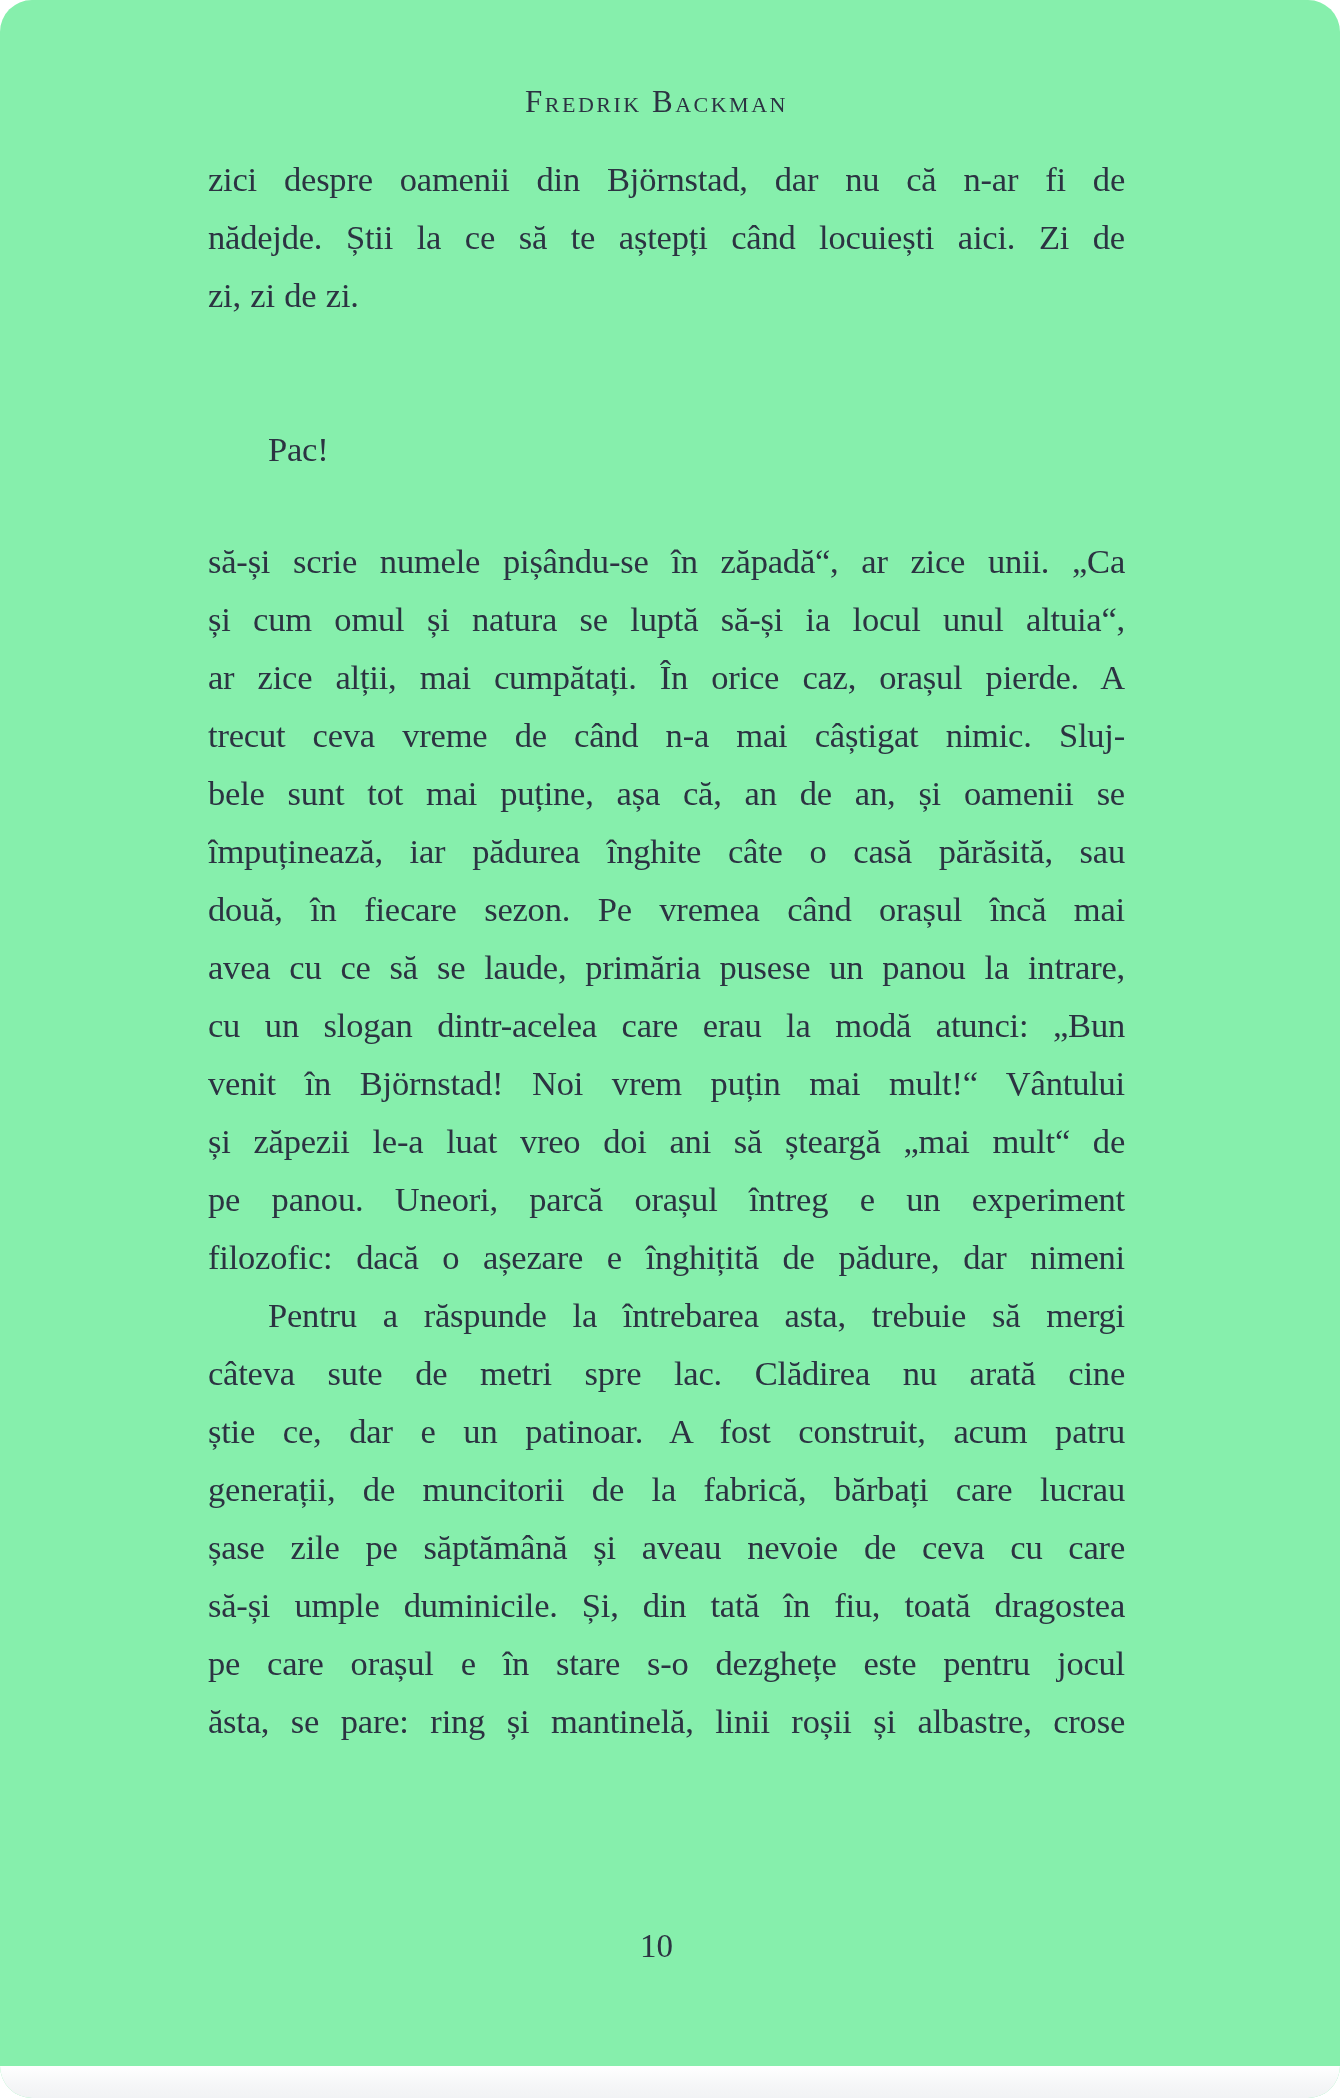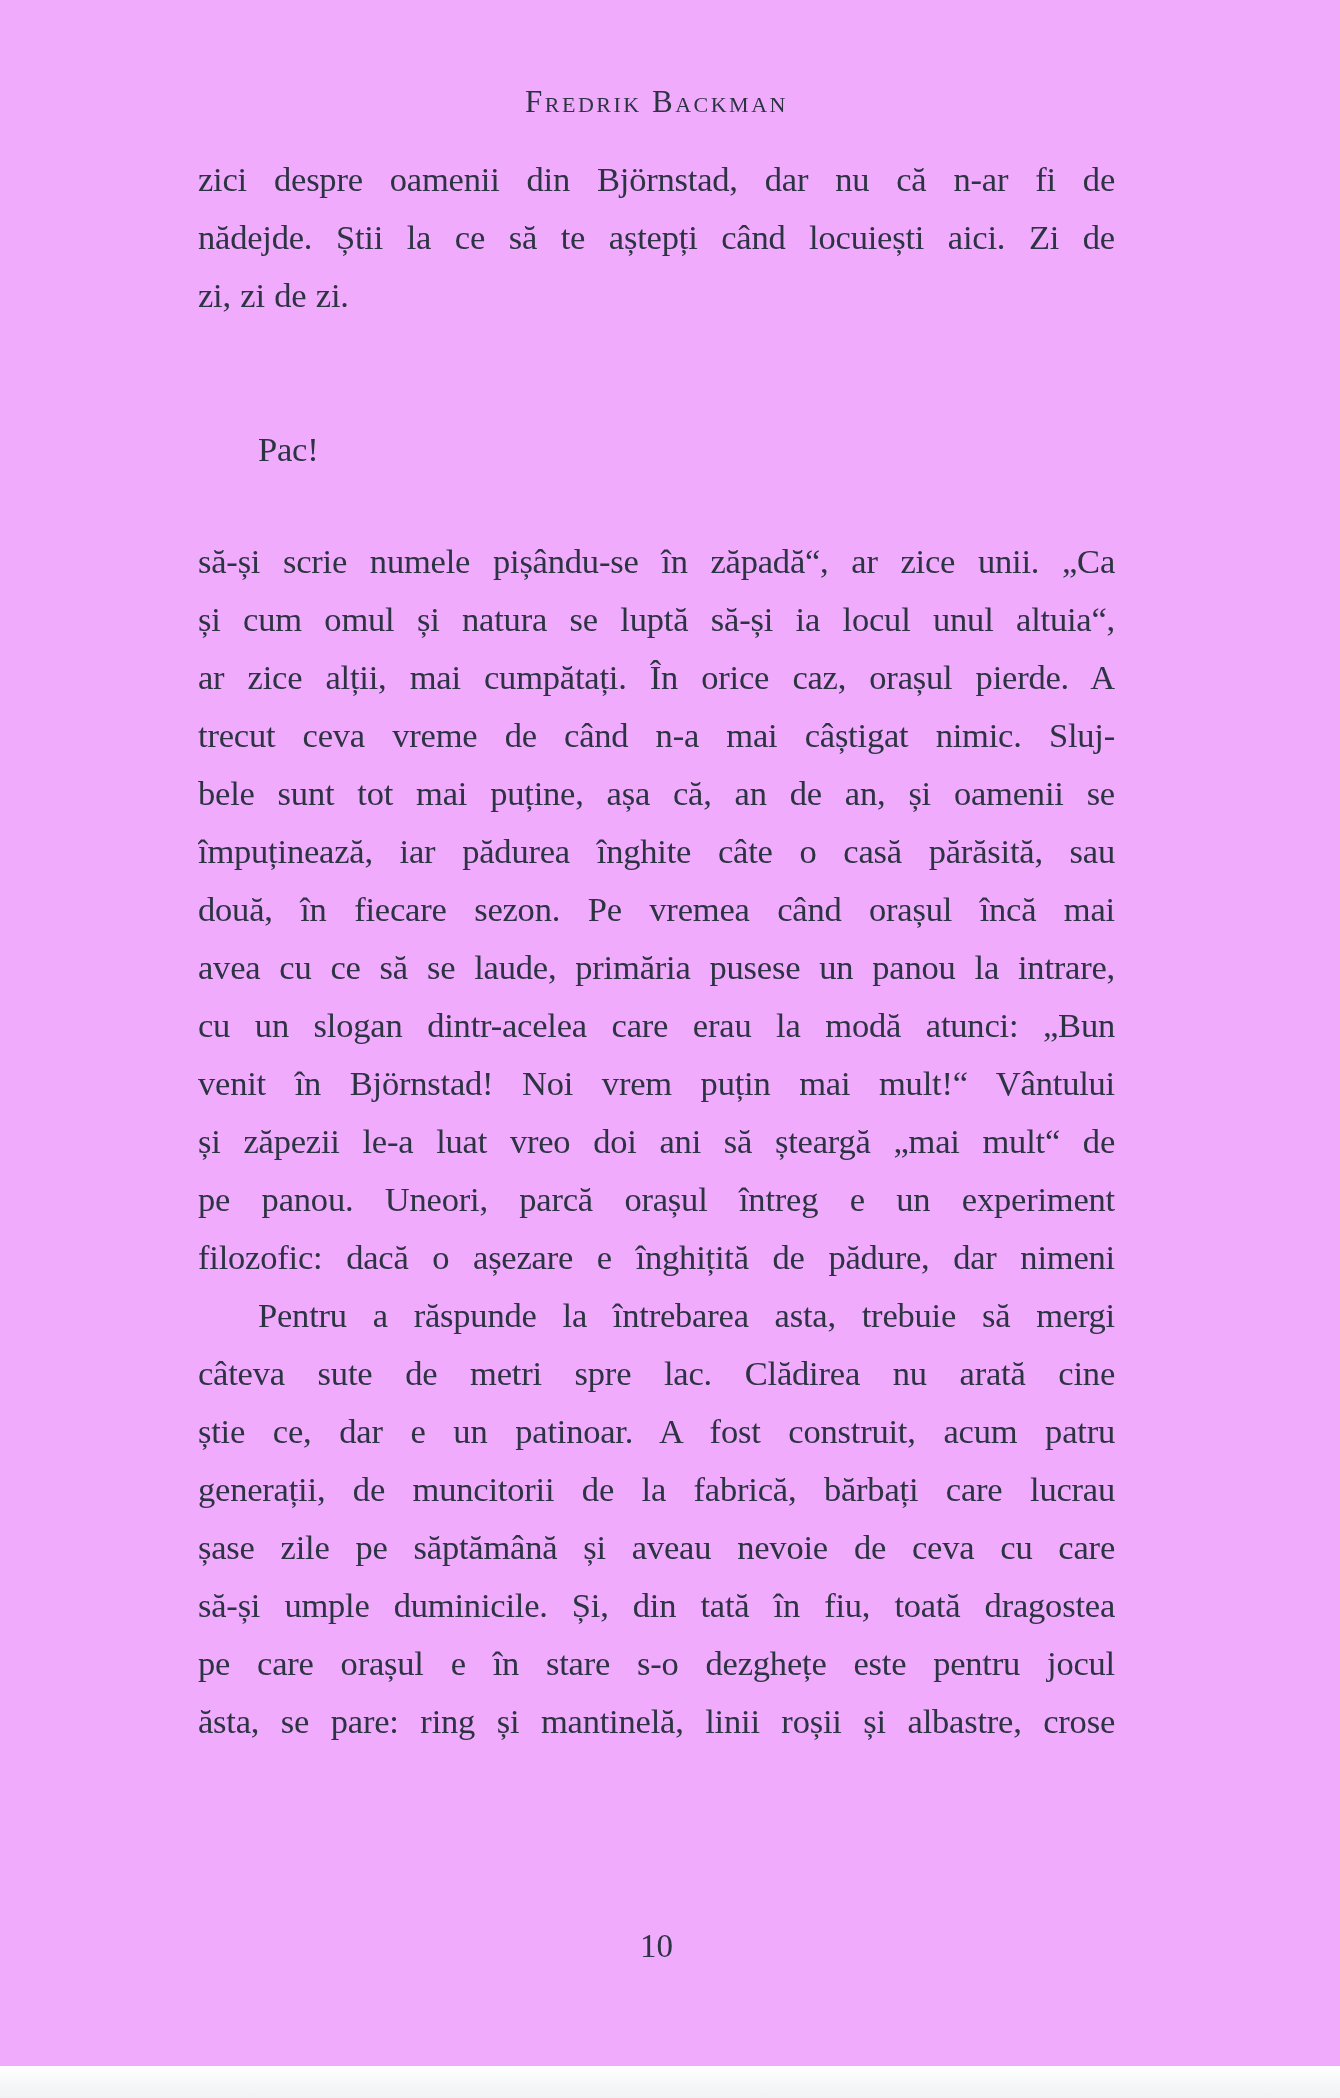--- a/index.html
+++ b/index.html
@@ -4,40 +4,41 @@
 <style>
   html, body {
     margin: 0;
     padding: 0;
     background: #ffffff;
   }
   .page {
     position: relative;
     width: 1340px;
     height: 2098px;
-    background: #f0abfc;
+    background: #86efac;
     overflow: hidden;
     font-family: "Liberation Serif", "DejaVu Serif", serif;
     color: #2c3342;
+    border-radius: 32px;
   }
   .running-header {
     position: absolute;
     top: 84px;
     left: 198px;
     width: 917px;
     text-align: center;
     font-variant: small-caps;
     font-size: 31px;
     letter-spacing: 2.5px;
     color: #2c3342;
   }
   .text-body {
     position: absolute;
     top: 150px;
-    left: 198px;
+    left: 208px;
     width: 917px;
     font-size: 34.5px;
     letter-spacing: -0.2px;
     word-spacing: 1px;
     line-height: 58px;
   }
   .para { margin: 0; }
   
   .para:nth-child(2) { margin-top: 96px; margin-bottom: 54px; }
   .line {

